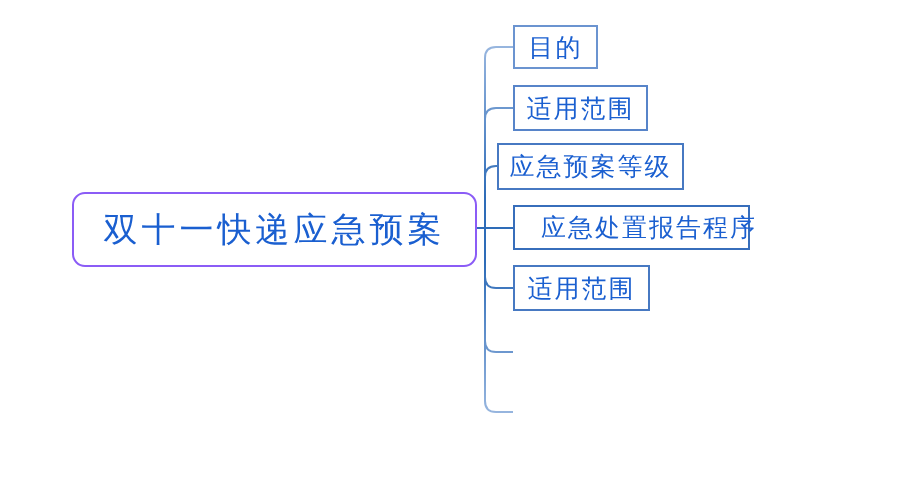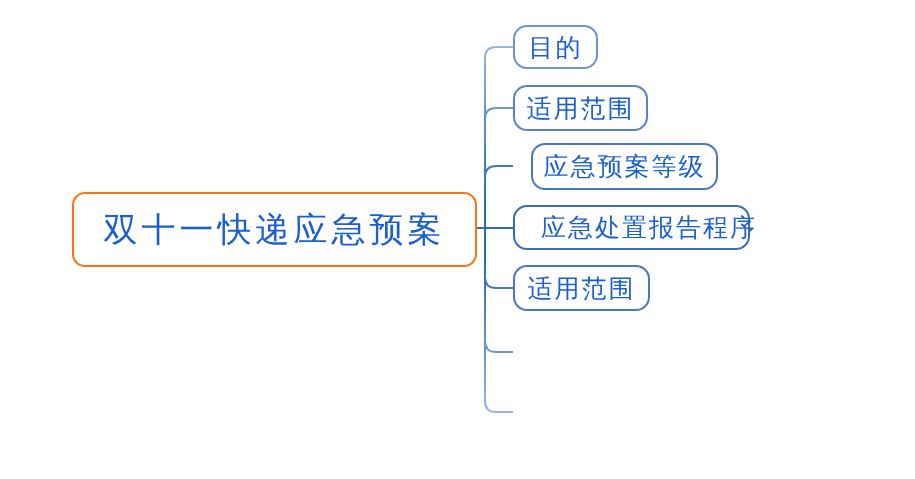--- a/index.html
+++ b/index.html
@@ -31,35 +31,35 @@
     background: #ffffff;
     color: #1a5fd0;
     white-space: nowrap;
     cursor: default;
   }
   .root-node {
     left: 72px;
     top: 192px;
     width: 405px;
     height: 75px;
-    border: 2px solid #f97316;
+    border: 2px solid #8b5cf6;
     border-radius: 13px;
     font-size: 34px;
     letter-spacing: 4px;
   }
   .child-node {
-    border-radius: 14px;
+    border-radius: 0;
     font-size: 25px;
     letter-spacing: 2px;
     border: 2px solid #4779c2;
     text-align: right;
   }
   .n1 { left: 513px; top: 25px;  width: 85px;  height: 44px; border-color: #6b94d0; }
   .n2 { left: 513px; top: 85px;  width: 135px; height: 46px; border-color: #5784c9; font-family: Liberation Mono, monospace; }
-  .n3 { left: 531px; top: 143px; width: 187px; height: 47px; border-color: #4779c2; }
+  .n3 { left: 497px; top: 143px; width: 187px; height: 47px; border-color: #4779c2; }
   .n4 { left: 513px; top: 205px; width: 237px; height: 45px; border-color: #376ebb; padding-left: 35px; }
   .n5 { left: 513px; top: 265px; width: 137px; height: 46px; border-color: #4779c2; }
   .n6 { left: 513px; top: 329px; width: 136px; height: 46px; border-color: #5784c9; }
   .n7 { left: 513px; top: 390px; width: 187px; height: 45px; border-color: #6b94d0; }
   .node-label {
     pointer-events: none;
   }
 </style>
 </head>
 <body>

